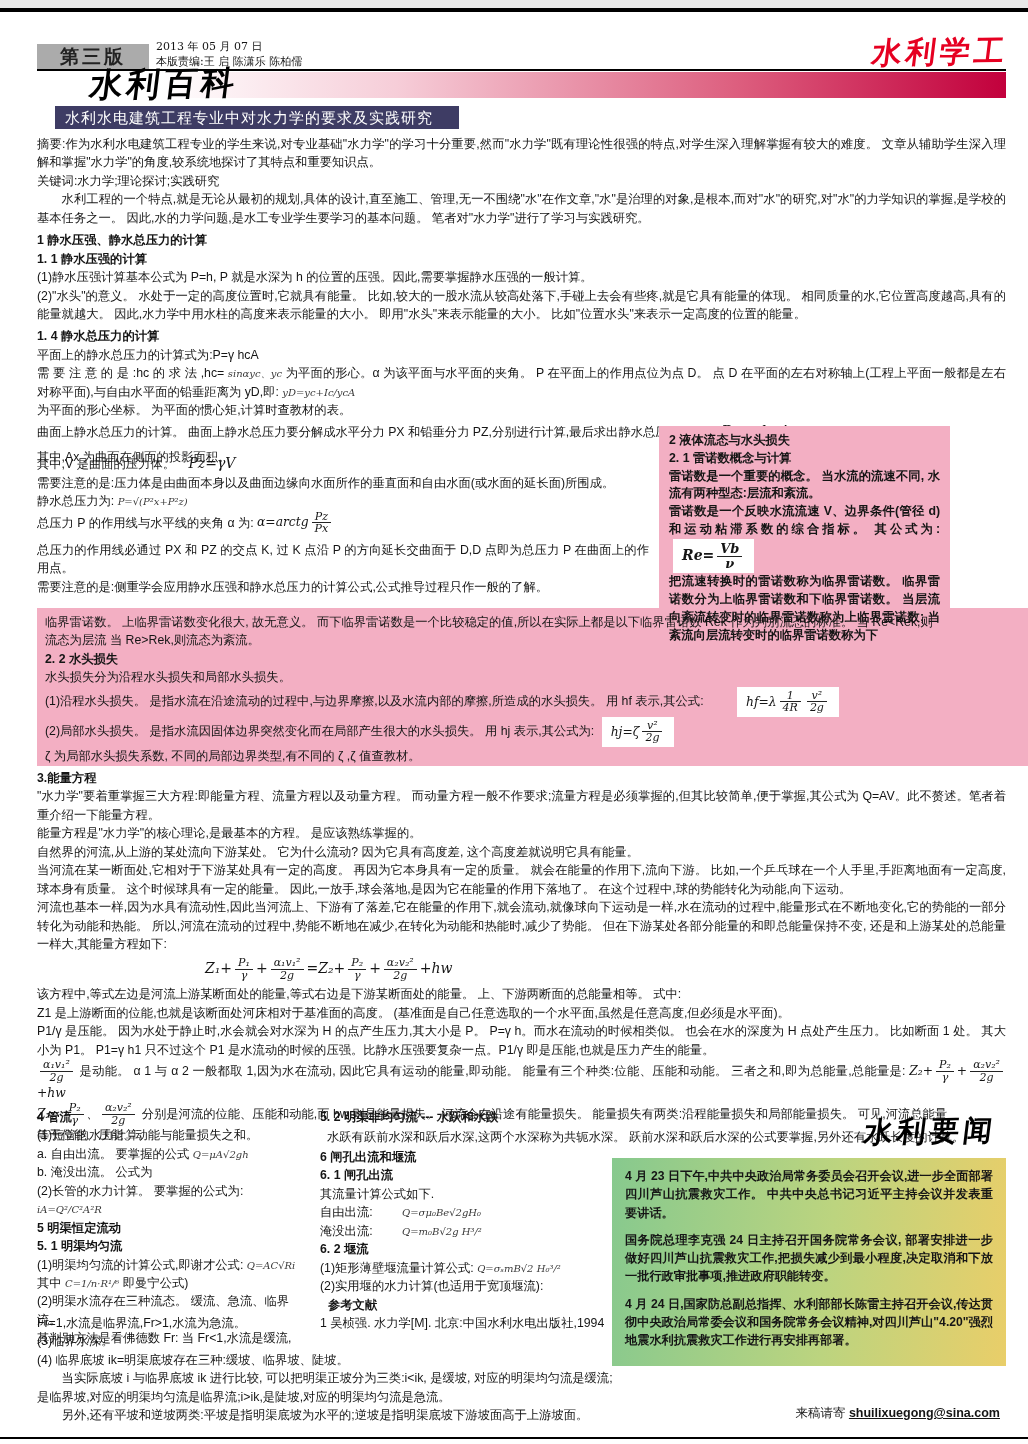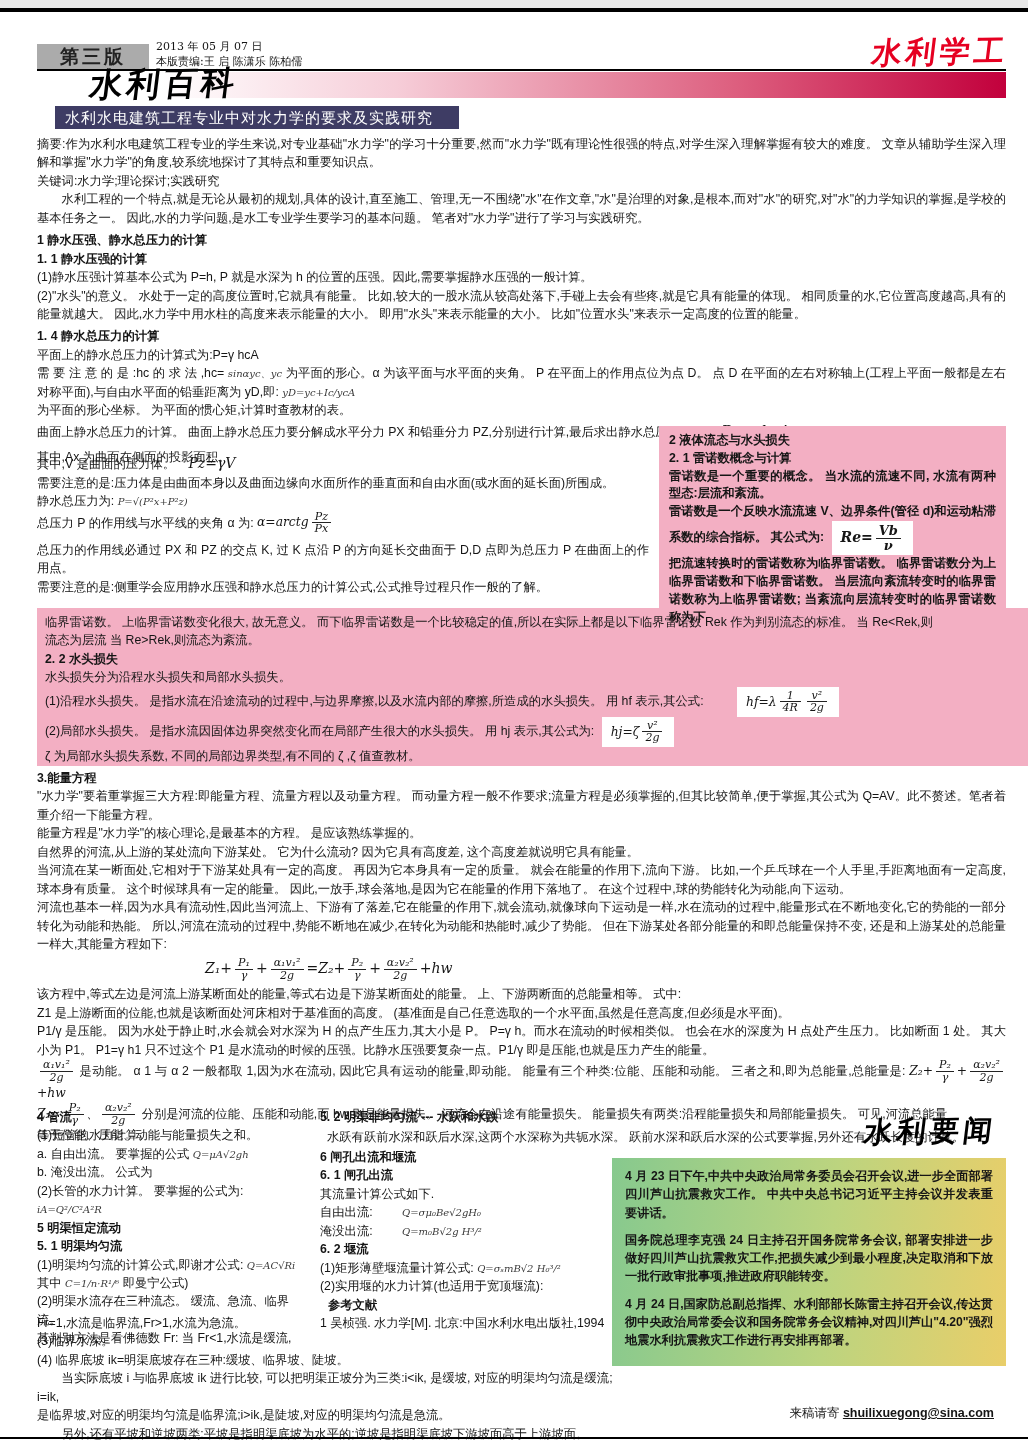--- a/index.html
+++ b/index.html
@@ -30,37 +30,37 @@
   #masthead{left:858px;top:24px;width:150px;text-align:right;font-size:30px;color:#E60021;}
   #brandbar{left:160px;top:64px;width:846px;height:26px;
             background:linear-gradient(90deg,#ffffff 0%,#f6cdd8 28%,#dd5f7f 68%,#C2003C 100%);}
   #brand{left:90px;top:54px;font-size:33px;color:#000;z-index:3;}
   #titlebox{left:55px;top:98px;width:394px;height:23px;background:#3E3C64;color:#fff;
             font-size:15px;line-height:23px;padding-left:10px;letter-spacing:1px;}
   
   #flow1{left:37px;top:127px;width:969px;}
   #twocol{left:37px;top:445px;width:969px;}
   #twocol .leftcol{width:612px;}
-  #pinkbox{left:659px;top:418px;width:347px;height:182px;background:#F3AFC3;padding:6px 10px;box-sizing:border-box;z-index:2;}
+  #pinkbox{left:659px;top:418px;width:291px;height:182px;background:#F3AFC3;padding:6px 10px;box-sizing:border-box;z-index:2;}
   #pinkbox .line{font-weight:600;line-height:1.45;}
   #pinkband{left:37px;top:600px;width:1003px;height:158px;background:#F3AFC3;padding:5px 8px;box-sizing:border-box;}
   #sec3{left:37px;top:761px;width:969px;}
   #energy-eq{margin:4px 0 4px 168px;}
   #bottom{left:37px;top:1100px;width:969px;height:336px;}
   .colL{position:absolute;left:0;top:0;width:272px;}
   .colLwide{position:absolute;left:0;top:206px;width:594px;}
   .colM{position:absolute;left:283px;top:0;width:330px;}
   .colM2{position:absolute;left:283px;top:40px;width:328px;}
   #jump-line{position:absolute;left:290px;top:20px;width:700px;}
   #news-title{position:absolute;right:10px;top:4px;font-size:29px;color:#000;}
   #newsbox{position:absolute;left:575px;top:50px;width:394px;height:208px;box-sizing:border-box;
            background:linear-gradient(95deg,#87C98E 0%,#BCD47F 55%,#E9CE69 100%);
            padding:9px 13px;font-weight:600;}
   #newsbox .line{line-height:1.5;margin-bottom:9px;font-size:12.2px;text-align:justify;}
-  #footer-line{position:absolute;right:12px;top:297px;font-size:12.5px;}
+  #footer-line{position:absolute;right:6px;top:297px;font-size:12.5px;}
   #footer-line .mail{font-weight:bold;text-decoration:underline;font-family:"Liberation Sans",sans-serif;}
   #botrule{left:0px;top:1429px;width:1028px;height:2px;background:#000;}
 </style>
 </head>
 <body>
 
 <div id="page">
 
   <div id="topbar" class="abs"></div>
 
@@ -214,21 +214,20 @@
       </div>
       <div class="line">(2)明渠水流存在三种流态。 缓流、急流、临界流。</div>
       <div class="line">其判别方法是看佛德数 Fr: 当 Fr&lt;1,水流是缓流,</div>
     </div>
 
     <div class="colLwide">
       <div class="line">Fr=1,水流是临界流,Fr&gt;1,水流为急流。</div>
       <div class="line">(3)临界水深。</div>
       <div class="line">(4) 临界底坡 ik=明渠底坡存在三种:缓坡、临界坡、陡坡。</div>
       <div class="line ind">当实际底坡 i 与临界底坡 ik 进行比较, 可以把明渠正坡分为三类:i&lt;ik, 是缓坡, 对应的明渠均匀流是缓流;</div>
-      <div class="line">i=ik,</div>
       <div class="line">是临界坡,对应的明渠均匀流是临界流;i&gt;ik,是陡坡,对应的明渠均匀流是急流。</div>
       <div class="line ind">另外,还有平坡和逆坡两类:平坡是指明渠底坡为水平的;逆坡是指明渠底坡下游坡面高于上游坡面。</div>
     </div>
 
     <div class="colM">
       <div class="line b">5. 2 明渠非均匀流 --- 水跃和水跌</div>
     </div>
     <div id="jump-line" class="line">水跃有跃前水深和跃后水深,这两个水深称为共轭水深。 跃前水深和跃后水深的公式要掌握,另外还有水跃长度的计算。</div>
 
     <div class="colM2">

